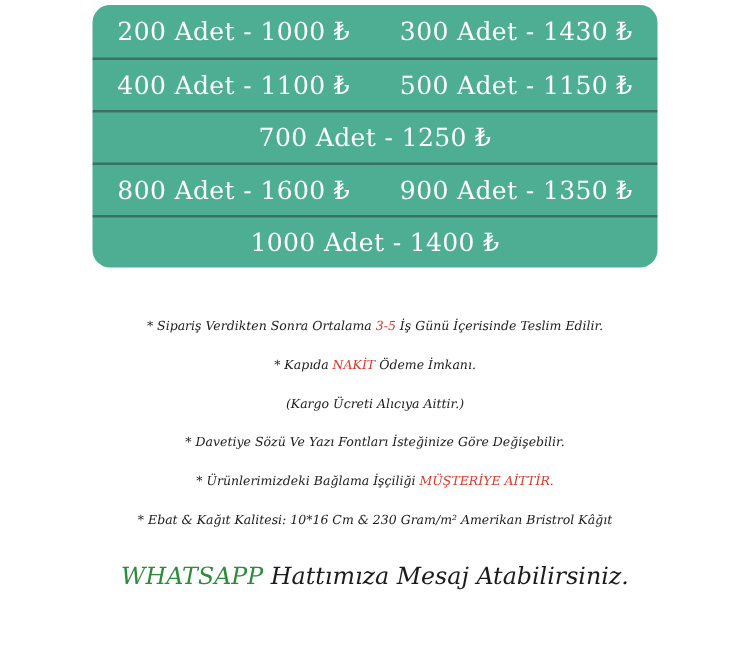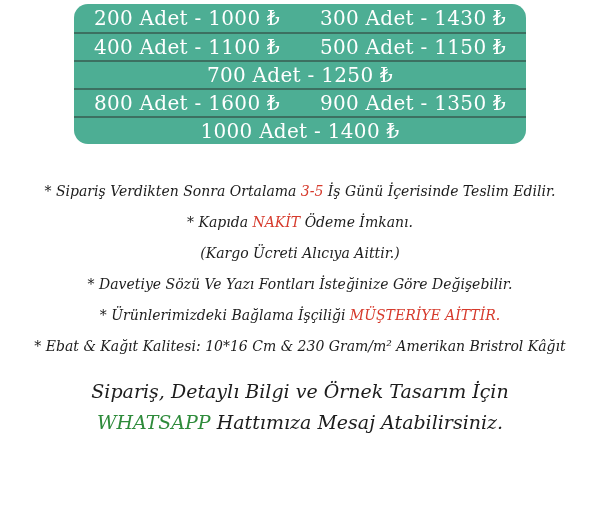--- a/index.html
+++ b/index.html
@@ -26,42 +26,42 @@
   }
   .price-table {
     width: 452px;
     margin: 4px auto 0 auto;
     background: var(--table-bg);
     border-radius: 14px;
     overflow: hidden;
   }
   .price-row {
     display: flex;
-    height: 28px;
+    height: 42px;
     align-items: center;
   }
   .price-row + .price-row {
     border-top: 2px solid var(--table-divider);
   }
   .price-cell {
     flex: 1 1 50%;
     text-align: center;
     color: var(--table-text);
     font-size: 20px;
     letter-spacing: 0.3px;
     white-space: nowrap;
   }
   .notes {
     margin-top: 32px;
     text-align: center;
   }
   .note-line {
     margin: 0;
     font-style: italic;
-    font-size: 14px;
+    font-size: 10px;
     line-height: 31px;
     white-space: nowrap;
   }
   .hl-red { color: var(--red); }
   .hl-green { color: var(--green); }
   .footer {
     margin-top: 14px;
     text-align: center;
   }
   .footer-line {
@@ -99,15 +99,14 @@
 <div class="notes">
   <p class="note-line"><span>* Sipariş Verdikten Sonra Ortalama </span><span class="hl-red">3-5</span><span> İş Günü İçerisinde Teslim Edilir.</span></p>
   <p class="note-line"><span>* Kapıda </span><span class="hl-red">NAKİT</span><span> Ödeme İmkanı.</span></p>
   <p class="note-line"><span>(Kargo Ücreti Alıcıya Aittir.)</span><span class="hl-red"></span><span></span></p>
   <p class="note-line"><span>* Davetiye Sözü Ve Yazı Fontları İsteğinize Göre Değişebilir.</span><span class="hl-red"></span><span></span></p>
   <p class="note-line"><span>* Ürünlerimizdeki Bağlama İşçiliği </span><span class="hl-red">MÜŞTERİYE AİTTİR.</span><span></span></p>
   <p class="note-line"><span>* Ebat &amp; Kağıt Kalitesi: 10*16 Cm &amp; 230 Gram/m² Amerikan Bristrol Kâğıt</span><span class="hl-red"></span><span></span></p>
 </div>
 
 <div class="footer">
-  <p class="footer-line">Sipariş, Detaylı Bilgi ve Örnek Tasarım İçin</p>
   <p class="footer-line"><span class="hl-green">WHATSAPP</span><span> Hattımıza Mesaj Atabilirsiniz.</span></p>
 </div>
 
 </body></html>

